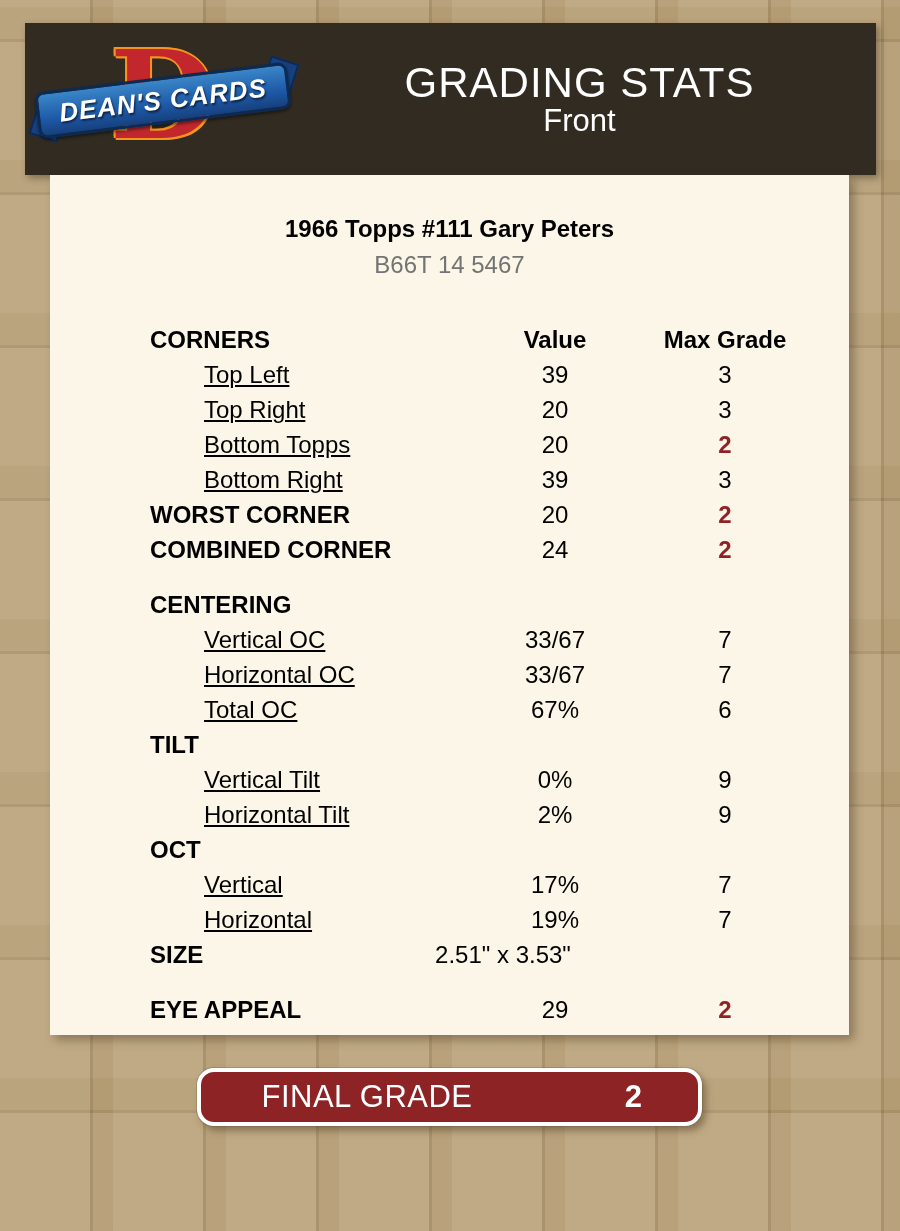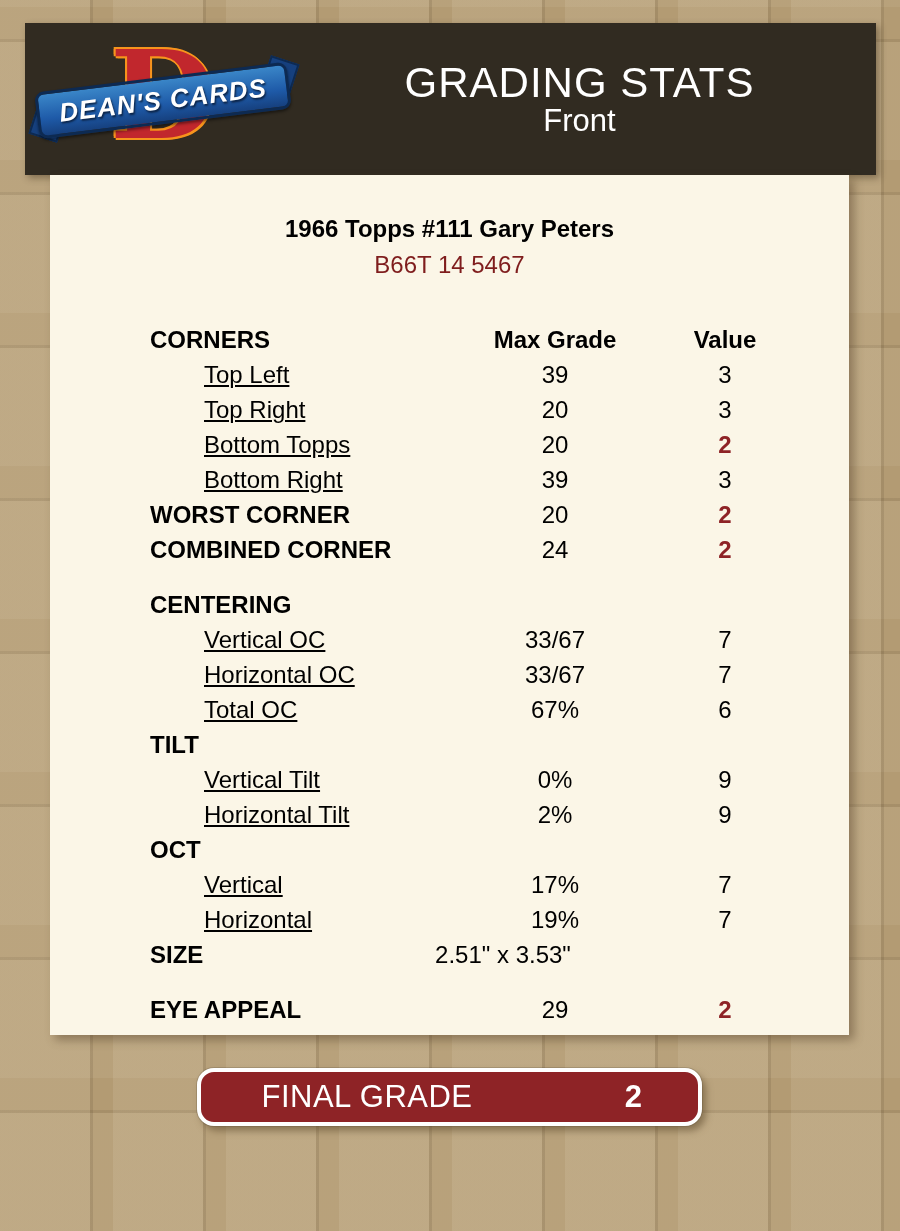--- a/index.html
+++ b/index.html
@@ -59,21 +59,21 @@
   .h-sub{font-size:31px;line-height:1.05;text-align:center;}
 
   
   .panel{
     position:absolute;left:50px;top:175px;width:799px;height:860px;
     background:var(--panel-bg);
     box-shadow:5px 5px 9px rgba(80,60,35,.45);
     padding-top:40px;
   }
   .card-title{text-align:center;font-weight:bold;font-size:24px;line-height:27px;color:#000;}
-  .card-serial{text-align:center;font-size:24px;line-height:27px;margin-top:9px;color:#7f1d1d;}
+  .card-serial{text-align:center;font-size:24px;line-height:27px;margin-top:9px;color:#737373;}
 
   
   .stats-table{margin:45px 0 0 100px;width:660px;}
   .trow{display:grid;grid-template-columns:320px 170px 170px;height:35px;align-items:center;font-size:24px;color:#000;}
   .trow.gap{margin-top:20px;}
   .cell{line-height:1.1;}
   .cell.label.indent{padding-left:54px;text-decoration:underline;}
   .bold{font-weight:bold;}
   .cell.value,.cell.max{text-align:center;}
   .red{color:var(--accent-red);font-weight:bold;}
@@ -110,22 +110,22 @@
     </div>
   </div>
 
   <div class="panel">
     <div class="card-title">1966 Topps #111 Gary Peters</div>
     <div class="card-serial">B66T 14 5467</div>
 
     <div class="stats-table">
         <div class="trow">
           <div class="cell label bold">CORNERS</div>
+          <div class="cell value bold">Value</div>
           <div class="cell max bold">Max Grade</div>
-          <div class="cell value bold">Value</div>
         </div>
         <div class="trow">
           <div class="cell label indent">Top Left</div>
           <div class="cell value">39</div>
           <div class="cell max">3</div>
         </div>
         <div class="trow">
           <div class="cell label indent">Top Right</div>
           <div class="cell value">20</div>
           <div class="cell max">3</div>

